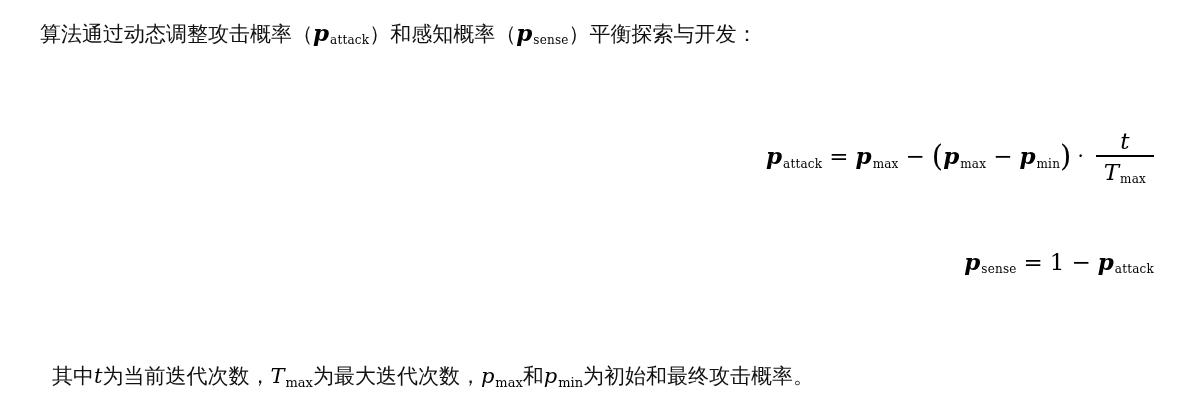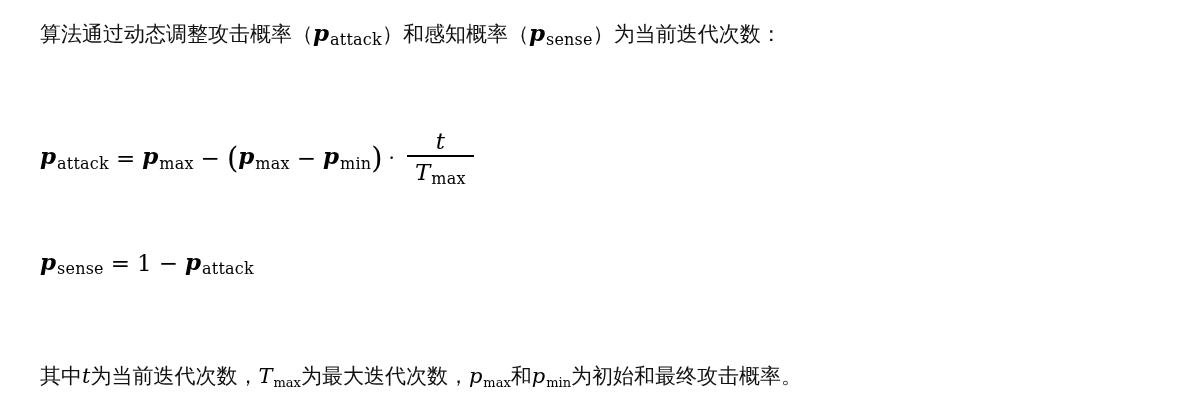--- a/index.html
+++ b/index.html
@@ -24,40 +24,40 @@
 
   
   .prose {
     font-family: "Liberation Sans", sans-serif;
     font-size: 21px;
     line-height: 1.5;
     color: #111111;
     white-space: nowrap;
   }
   .intro { position: absolute; left: 40px; top: 16px; }
-  .outro { position: absolute; left: 40px; top: 360px; }
+  .outro { position: absolute; left: 52px; top: 360px; }
 
   
   .math {
     font-family: "DejaVu Serif", "Liberation Serif", serif;
     color: #000000;
     white-space: nowrap;
   }
   .mi {           
     font-style: italic;
     font-weight: 700;
     font-size: 23px;
   }
   .mi-lite {      
     font-style: italic;
     font-weight: 400;
     font-size: 21px;
   }
   .sub {
-    font-size: 16px;
+    font-size: 12px;
     font-style: normal;
     font-weight: 400;
     vertical-align: -0.28em;
     letter-spacing: 0.2px;
     padding-left: 1px;
   }
   .sub-lite {
     font-size: 13px;
     font-style: normal;
     font-weight: 400;
@@ -82,21 +82,21 @@
     font-size: 20px;
     padding: 0 6px;
     vertical-align: 0.08em;
   }
 
   
   .eq {
     position: absolute;
     width: 1114px;
     left: 40px;
-    text-align: left;
+    text-align: right;
     text-decoration: underline;
   }
   .eq1 { top: 128px; }
   .eq2 { top: 248px; }
 
   .eqline {
     display: inline-flex;
     align-items: center;
     justify-content: center;
   }
@@ -131,21 +131,21 @@
     font-style: italic;
     font-weight: 400;
   }
 </style>
 </head>
 <body>
 
 <div class="page">
 
   <div class="prose intro">
-    <span>算法通过动态调整攻击概率（</span><span class="math"><span class="mi">p</span><span class="sub">attack</span></span><span>）和感知概率（</span><span class="math"><span class="mi">p</span><span class="sub">sense</span></span><span>）为当前迭代次数：</span>
+    <span>算法通过动态调整攻击概率（</span><span class="math"><span class="mi">p</span><span class="sub">attack</span></span><span>）和感知概率（</span><span class="math"><span class="mi">p</span><span class="sub">sense</span></span><span>）平衡探索与开发：</span>
   </div>
 
   <div class="eq eq1">
     <span class="math eqline">
       <span><span class="mi">p</span><span class="sub">attack</span></span>
       <span class="op">=</span>
       <span><span class="mi">p</span><span class="sub">max</span></span>
       <span class="op">−</span>
       <span class="paren">(</span>
       <span><span class="mi">p</span><span class="sub">max</span></span>

